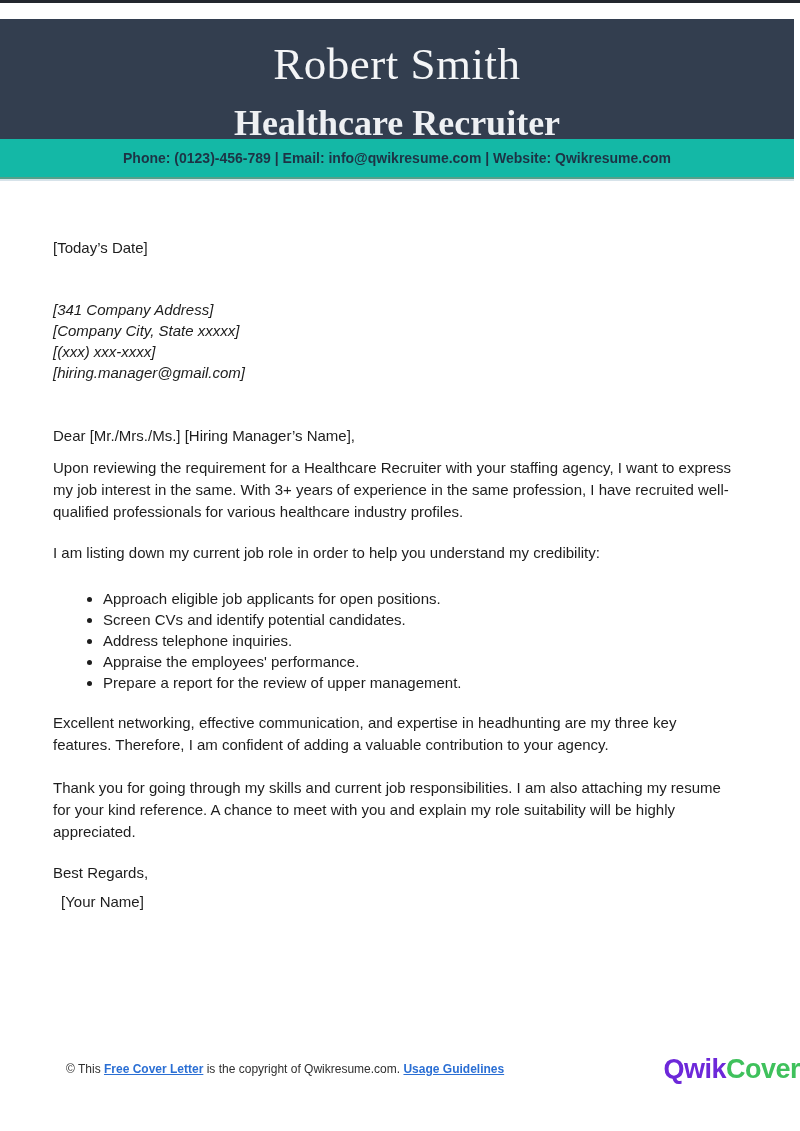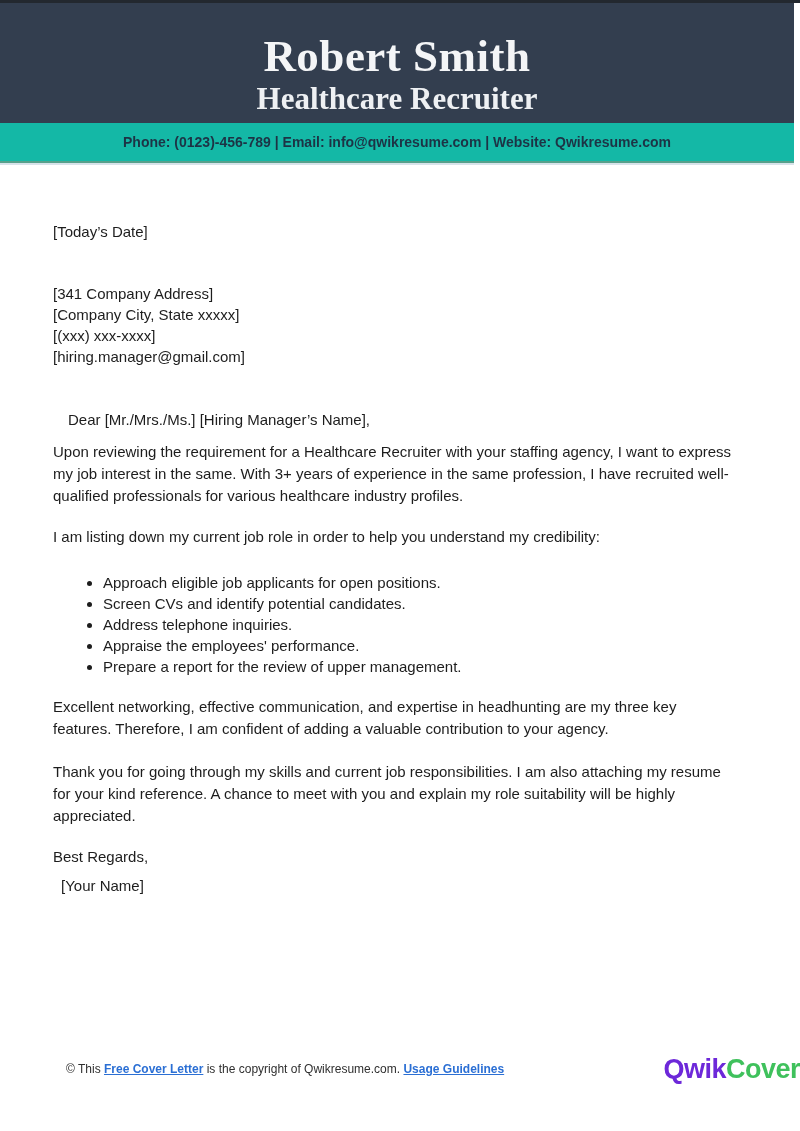--- a/index.html
+++ b/index.html
@@ -17,35 +17,35 @@
     background: #23282f;
   }
   .header {
     background: #333e4f;
     height: 120px;
     margin-right: 6px;
     text-align: center;
     color: #ffffff;
   }
   .header h1 {
-    margin: 0;
-    padding-top: 28px;
+    margin: 16px;
+    padding-top: 20px;
     font-family: "Liberation Serif", serif;
-    font-weight: bold;
+    font-weight: normal;
     font-size: 45px;
     line-height: 50px;
     letter-spacing: 0.5px;
     color: #f4f5f7;
   }
   .header h2 {
     margin: 0;
     padding-top: 2px;
     font-family: "Liberation Serif", serif;
     font-weight: bold;
-    font-size: 31px;
+    font-size: 36px;
     line-height: 32px;
     color: #eef0f3;
   }
   .contact-bar {
     background: #14b8a6;
     height: 40px;
     margin-right: 6px;
     display: flex;
     align-items: center;
     justify-content: center;
@@ -57,22 +57,22 @@
     font-weight: bold;
     font-size: 14px;
   }
   .letter {
     padding: 58px 62px 0 53px;
     font-size: 15px;
     color: #1d1d1d;
     line-height: 22px;
   }
   .date { margin: 0 0 41px 0; line-height: 21px; }
-  .address p { margin: 0; line-height: 21px; }
-  .salutation { margin: 42px 0 0 15px; }
+  .address p { margin: 0; line-height: 21px; font-style: italic; }
+  .salutation { margin: 42px 0 0 0; }
   .para { margin: 0; }
   .para-intro { margin-top: 10px; }
   .para-listing { margin-top: 19px; }
   .bullets {
     margin: 24px 0 0 0;
     padding-left: 50px;
     list-style: disc;
   }
   .bullets li { line-height: 21px; }
   .para-strengths { margin-top: 19px; }

